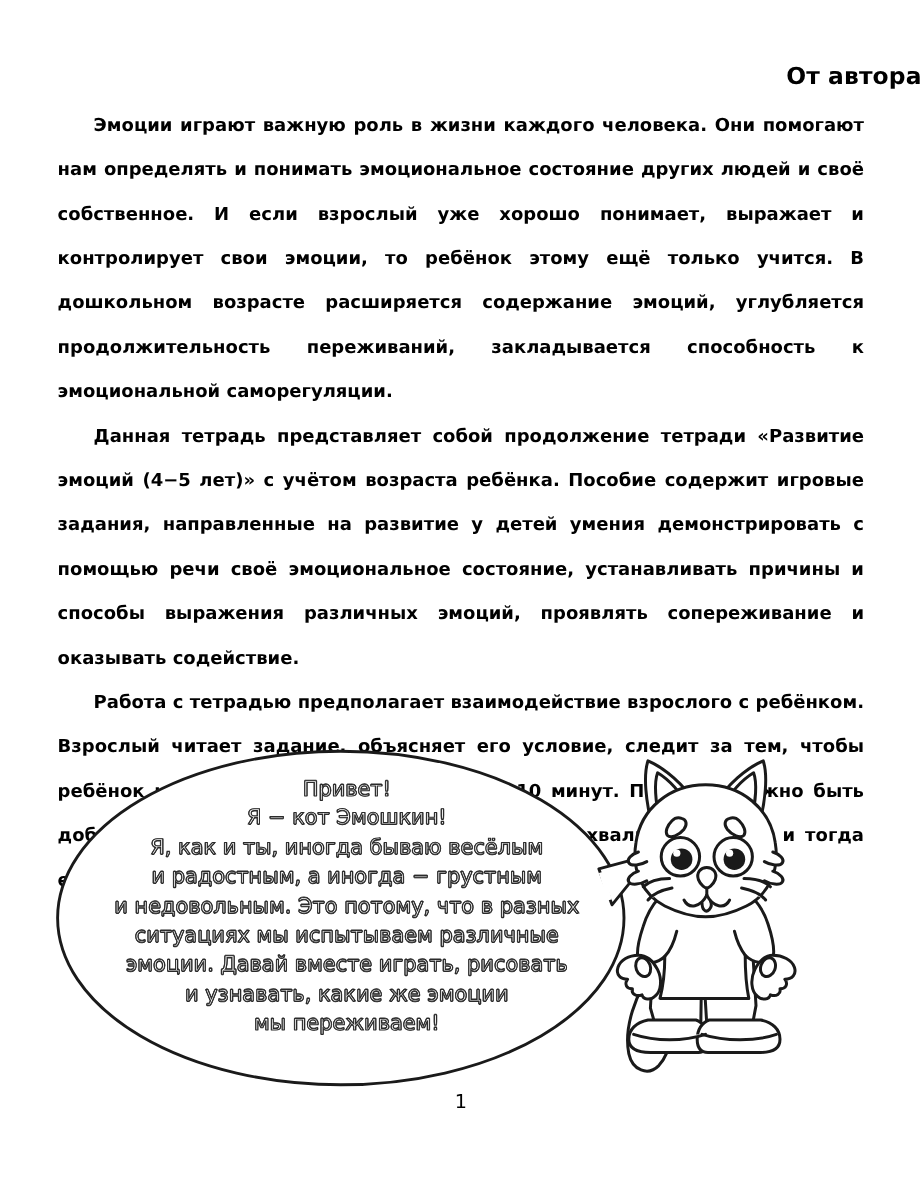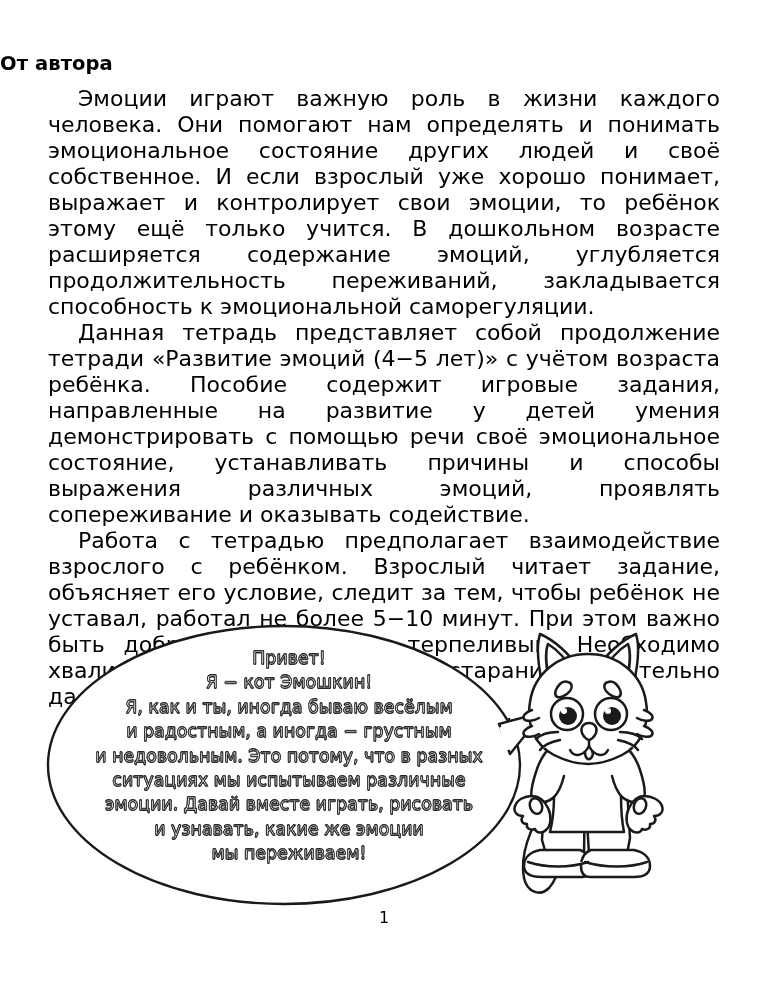--- a/index.html
+++ b/index.html
@@ -22,45 +22,46 @@
     width: 768px;
     height: 1000px;
   }
 
   
   .heading {
     position: absolute;
     left: 0;
     top: 52px;
     width: 768px;
-    text-align: left;
+    text-align: right;
     font-family: "DejaVu Sans", sans-serif;
     font-weight: bold;
     font-size: 19.5px;
     letter-spacing: 0.1px;
     color: #000;
   }
 
   
   .article {
     position: absolute;
     left: 48px;
     top: 86px;
     width: 672px;
   }
   .para {
     margin: 0;
     text-align: justify;
     text-justify: inter-word;
     font-family: "DejaVu Sans", sans-serif;
-    font-size: 22px;
-    line-height: 26px;
+    font-size: 15px;
+    line-height: 37px;
     color: #000;
     text-indent: 30px;
     hyphens: manual;
+    font-weight: bold;
   }
   .para.last {
     text-align: left;
   }
 
   
   .bubble-wrap {
     position: absolute;
     left: 44px;
     top: 620px;

